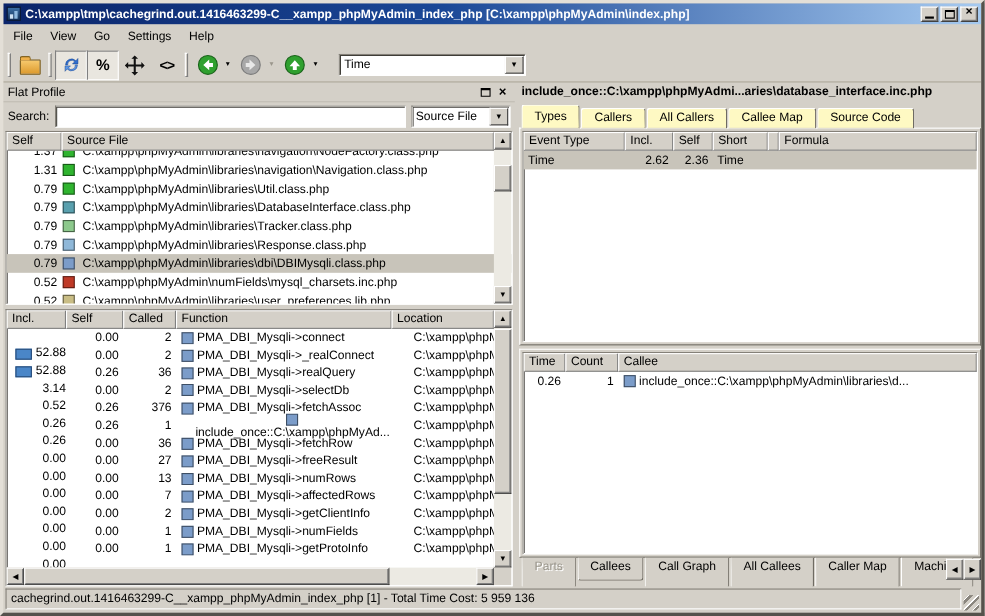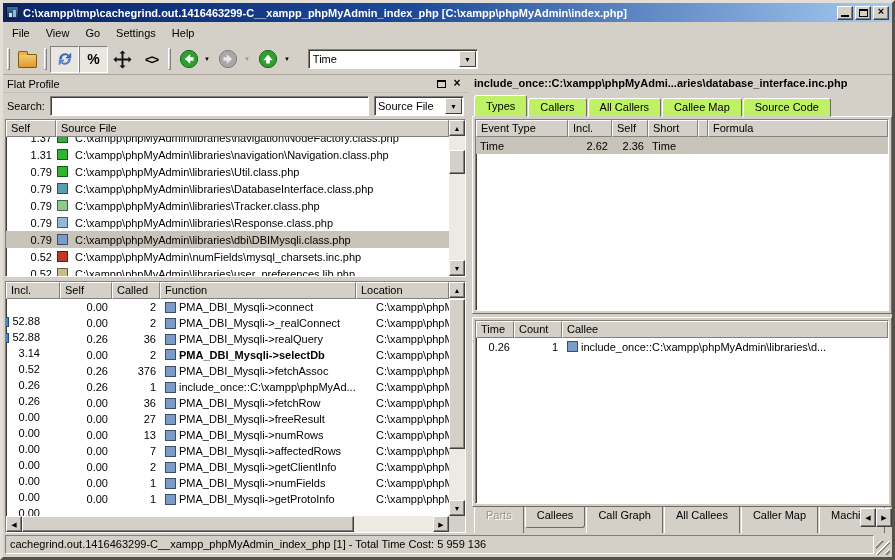--- a/index.html
+++ b/index.html
@@ -67,21 +67,21 @@
   .hcell{background:#d4d0c8;border:1px solid;border-color:#fff #808080 #808080 #fff;padding:1px 4px;white-space:nowrap;overflow:hidden;flex:0 0 auto;}
   .hcell.grow{flex:1;}
   .roww{display:flex;align-items:center;height:17px;white-space:nowrap;}
   .roww.sel{background:#c8c4ba;}
   .cell{padding:0 4px;white-space:nowrap;overflow:hidden;flex:0 0 auto;}
   .num{text-align:right;}
   .grow{flex:1;min-width:0;}
   .sq{width:11px;height:11px;border:1px solid rgba(0,0,0,0.5);margin:0 3px 0 1px;flex:0 0 auto;}
   .fnrow{height:16px;}
   .inclbar{width:15px;height:10px;background:#4a86c8;border:1px solid #274b78;flex:0 0 auto;}
-  .c-incl{width:54px;display:flex;align-items:flex-end;justify-content:flex-end;gap:3px;padding:0 20px;margin-top:28px;}
+  .c-incl{width:54px;display:flex;align-items:flex-end;justify-content:flex-end;gap:3px;padding:0 0;margin-top:28px;}
   .w-self{width:50px;}
   .w52{width:52px;}
   .w48{width:48px;}
   .w-loc{width:93px;}
   .w92{width:92px;}
   .w44{width:44px;}
   .w36{width:36px;}
   .w50s{width:50px;}
   .w10{width:10px;padding:1px 0;}
   .w38{width:38px;}
@@ -92,21 +92,21 @@
   .vscroll.hasfoot{bottom:16px;}
   .sbtn{position:absolute;width:16px;height:16px;background:#d4d0c8;border:1px solid;border-color:#fff #404040 #404040 #fff;box-shadow:inset -1px -1px 0 #808080;display:flex;align-items:center;justify-content:center;font-size:7px;line-height:1;}
   .sthumb{position:absolute;left:0;width:16px;background:#d4d0c8;border:1px solid;border-color:#fff #404040 #404040 #fff;box-shadow:inset -1px -1px 0 #808080;}
   .hscroll{position:absolute;left:0;right:16px;bottom:0;height:16px;background:#eceae3;z-index:3;}
   .hthumb{position:absolute;top:0;height:16px;background:#d4d0c8;border:1px solid;border-color:#fff #404040 #404040 #fff;box-shadow:inset -1px -1px 0 #808080;}
   .corner{position:absolute;right:0;bottom:0;width:16px;height:16px;background:#d4d0c8;z-index:4;}
 
   
   .dtitle{height:18px;font-weight:bold;padding:2px 2px 0 2px;white-space:nowrap;overflow:hidden;flex:0 0 auto;}
   .tabbar{height:24px;display:flex;align-items:flex-end;padding-left:2px;flex:0 0 auto;position:relative;z-index:2;}
-  .tab{background:#bef264;border:1px solid;border-color:#fff #6f6b63 #d4d0c8 #fff;border-radius:3px 3px 0 0;padding:2px 11px;margin-right:1px;height:19px;}
+  .tab{background:#fef9c3;border:1px solid;border-color:#fff #6f6b63 #d4d0c8 #fff;border-radius:3px 3px 0 0;padding:2px 11px;margin-right:1px;height:19px;}
   .tab.active{height:22px;padding-top:4px;font-weight:normal;border-bottom-color:#d4d0c8;box-shadow:0 1px 0 #d4d0c8;}
   .tabpage{border:1px solid;border-color:#fff #6f6b63 #6f6b63 #fff;padding:2px;background:#d4d0c8;position:relative;margin-top:-1px;}
   #typespage{height:198px;flex:0 0 auto;display:flex;flex-direction:column;}
   #calleespage{flex:1;margin-top:3px;display:flex;flex-direction:column;}
   .pageframe{flex:1;background:#fff;border:1px solid;border-color:#848078 #fff #fff #848078;box-shadow:inset 1px 1px 0 #3f3d38;overflow:hidden;position:relative;}
   .btabbar{height:26px;display:flex;align-items:flex-start;padding-left:2px;flex:0 0 auto;position:relative;overflow:hidden;}
   .btab{background:#d4d0c8;border:1px solid;border-color:#d4d0c8 #6f6b63 #6f6b63 #fff;border-radius:0 0 3px 3px;padding:2px 11px;margin-right:1px;height:29px;margin-top:-1px;white-space:nowrap;flex:0 0 auto;}
   .btab.active{height:22px;border-top-color:#d4d0c8;}
   .btab.disabled{color:#9a968c;text-shadow:1px 1px 0 #fff;}
   .tabscroll{position:absolute;right:0;top:1px;display:flex;}
@@ -338,21 +338,21 @@
                 <span>PMA_DBI_Mysqli-&gt;realQuery</span>
               </span>
               <span class="cell w-loc">C:\xampp\phpMy...</span>
             </div>
             <div class="roww fnrow">
               <span class="c-incl">
                 <span>0.52</span>
               </span>
               <span class="cell w52 num">0.00</span>
               <span class="cell w48 num">2</span>
-              <span class="cell grow" style="display: flex; align-items: flex-start; font-weight: bold;">
+              <span class="cell grow" style="display: flex; align-items: flex-start;">
                 <span class="sq" style="background: rgb(123, 156, 201);"></span>
                 <span>PMA_DBI_Mysqli-&gt;selectDb</span>
               </span>
               <span class="cell w-loc">C:\xampp\phpMy...</span>
             </div>
             <div class="roww fnrow">
               <span class="c-incl">
                 <span>0.26</span>
               </span>
               <span class="cell w52 num">0.26</span>
@@ -362,21 +362,21 @@
                 <span>PMA_DBI_Mysqli-&gt;fetchAssoc</span>
               </span>
               <span class="cell w-loc">C:\xampp\phpMy...</span>
             </div>
             <div class="roww fnrow">
               <span class="c-incl">
                 <span>0.26</span>
               </span>
               <span class="cell w52 num">0.26</span>
               <span class="cell w48 num">1</span>
-              <span class="cell grow" style="display: flex; align-items: center;">
+              <span class="cell grow" style="display: flex; align-items: center; flex-direction: column;">
                 <span class="sq" style="background: rgb(123, 156, 201);"></span>
                 <span>include_once::C:\xampp\phpMyAd...</span>
               </span>
               <span class="cell w-loc">C:\xampp\phpMy...</span>
             </div>
             <div class="roww fnrow">
               <span class="c-incl">
                 <span>0.00</span>
               </span>
               <span class="cell w52 num">0.00</span>

